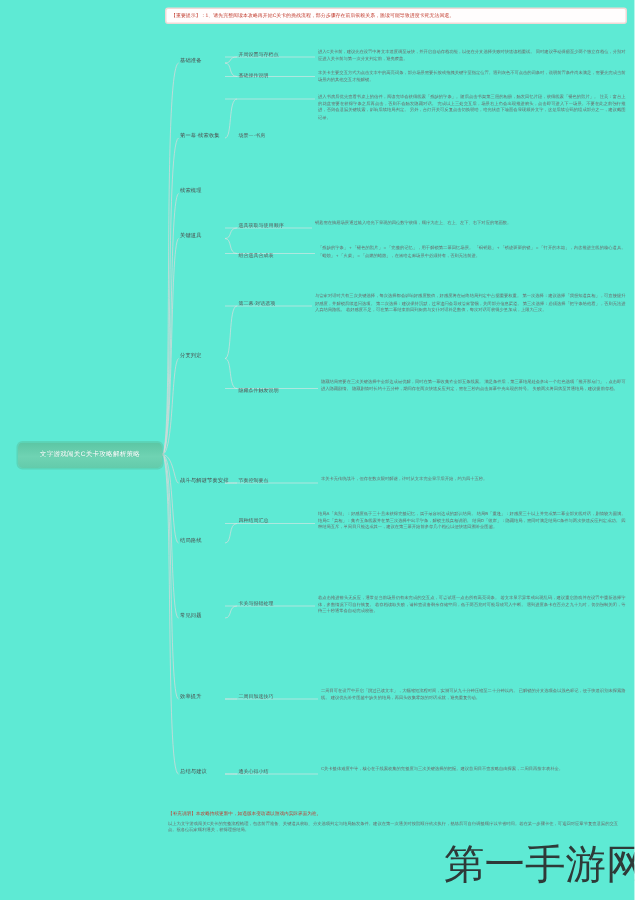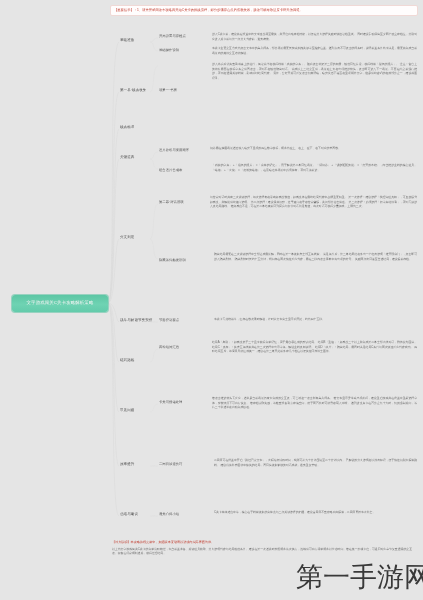--- a/index.html
+++ b/index.html
@@ -6,21 +6,21 @@
   html, body {
     margin: 0; padding: 0;
     width: 423px; height: 600px;
     overflow: hidden;
     background: #ffffff;
     font-family: "Liberation Sans", "DejaVu Sans", sans-serif;
   }
   #canvas {
     position: relative;
     width: 423px; height: 600px;
-    background: #e5e5e5;
+    background: #5eead4;
     overflow: hidden;
   }
   #edges {
     position: absolute;
     left: 0; top: 0;
     width: 423px; height: 600px;
     pointer-events: none;
   }
   
   #root-node {

